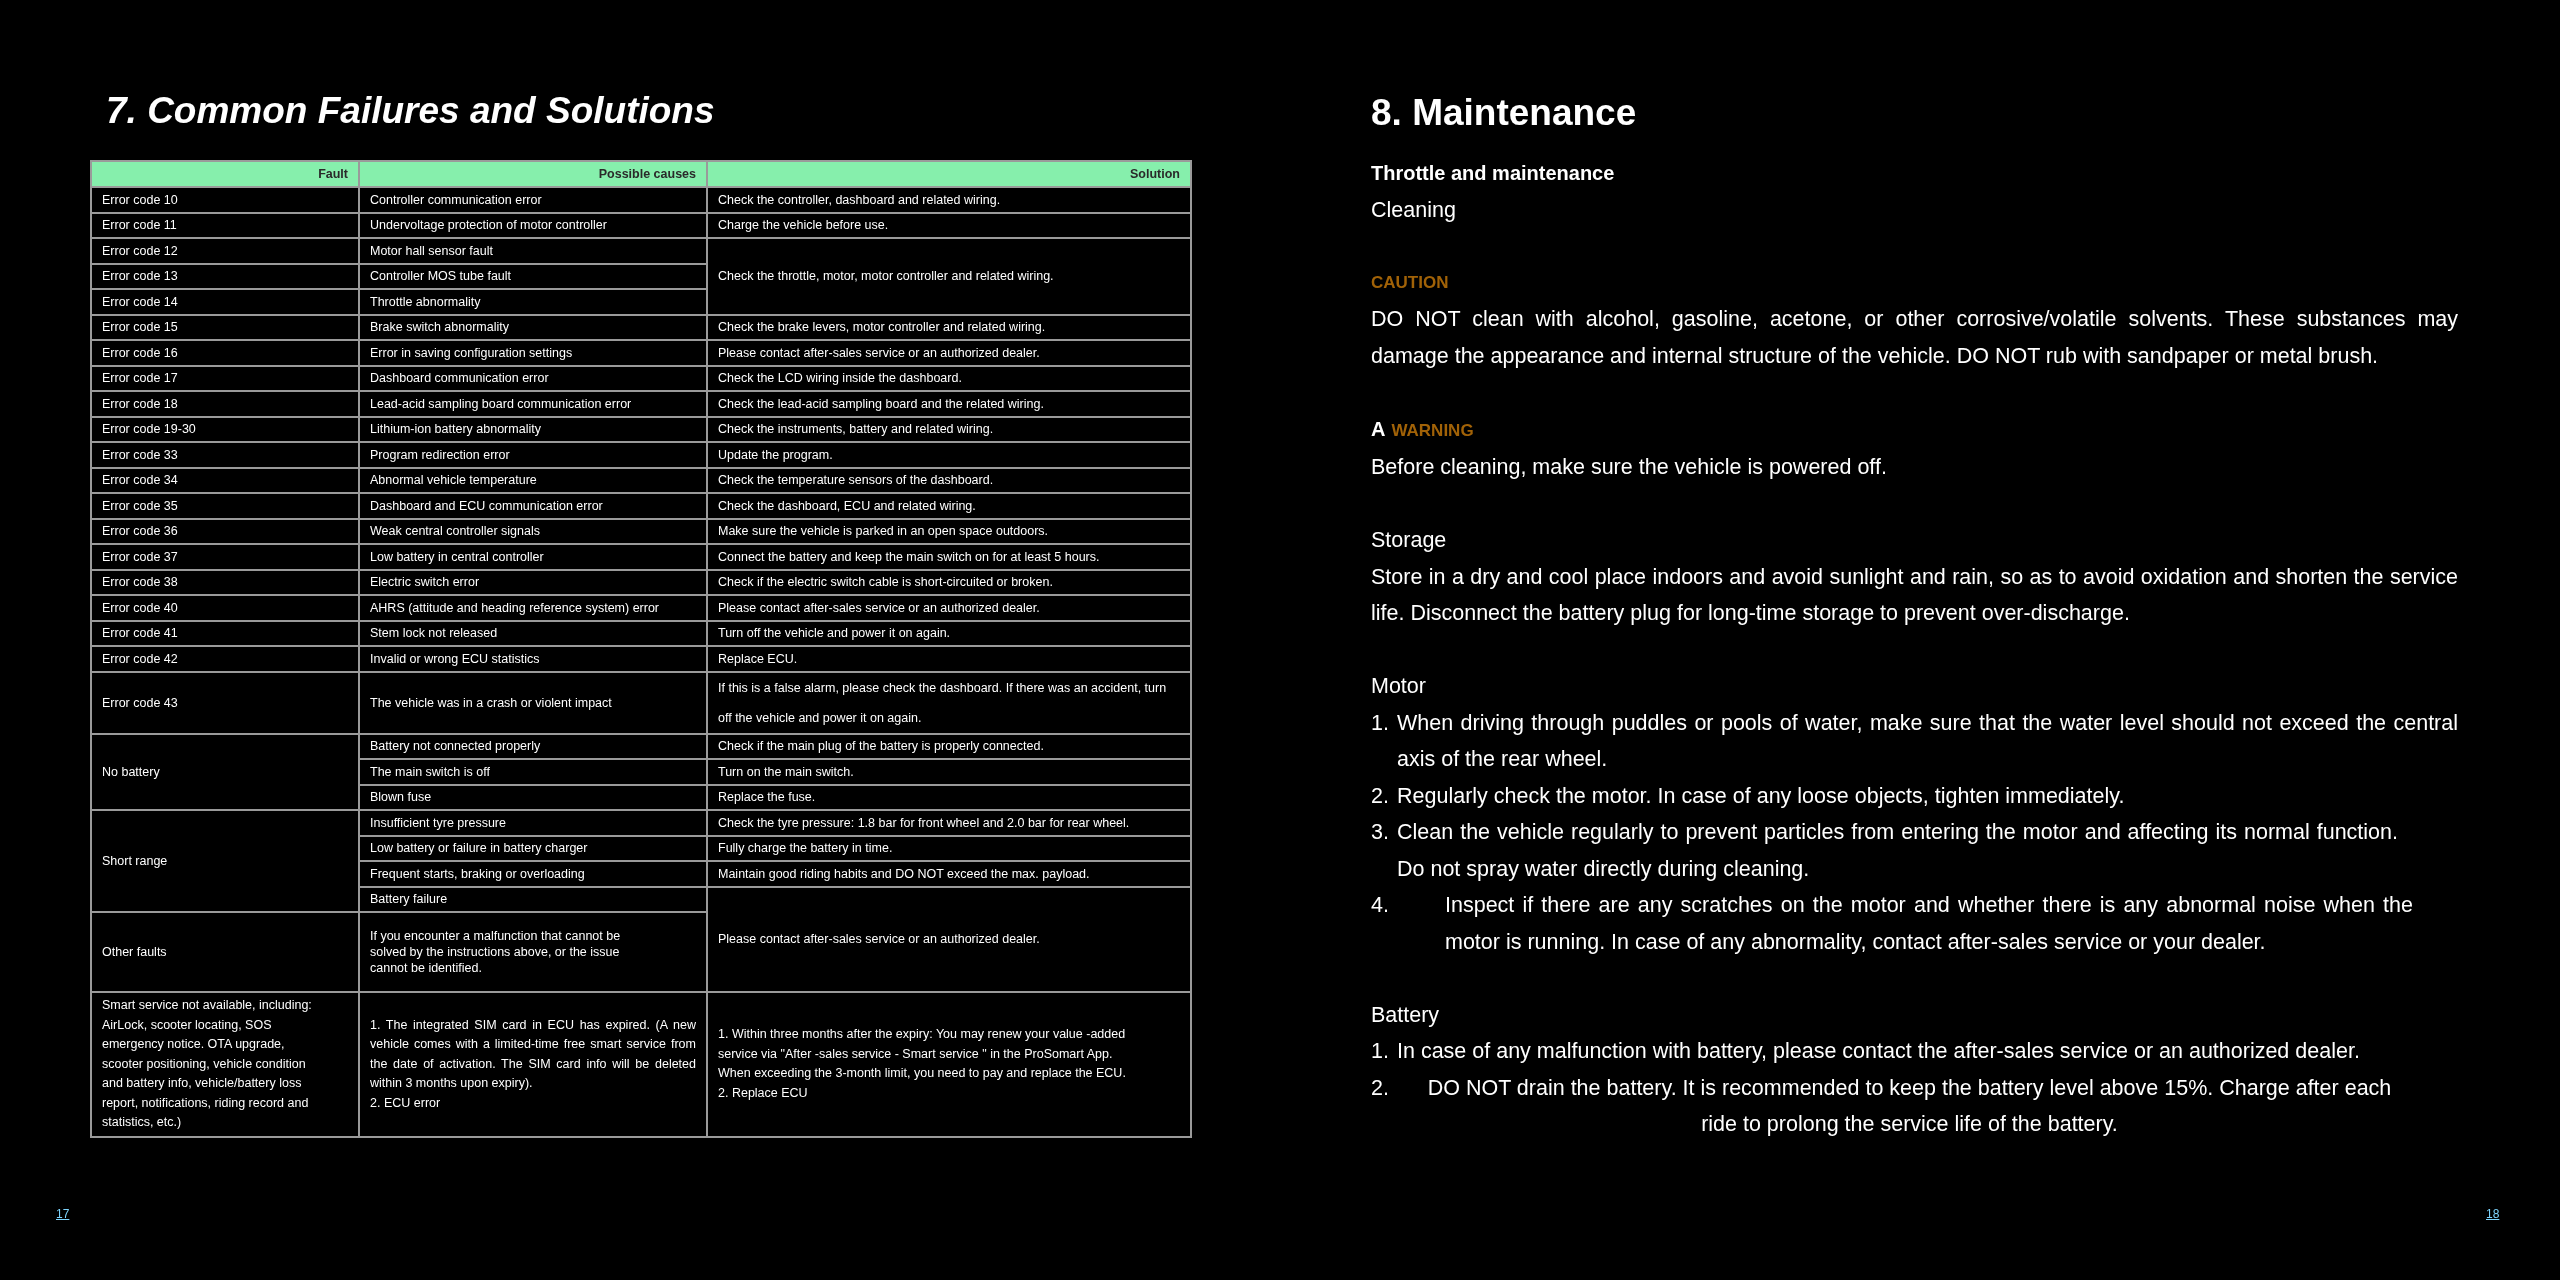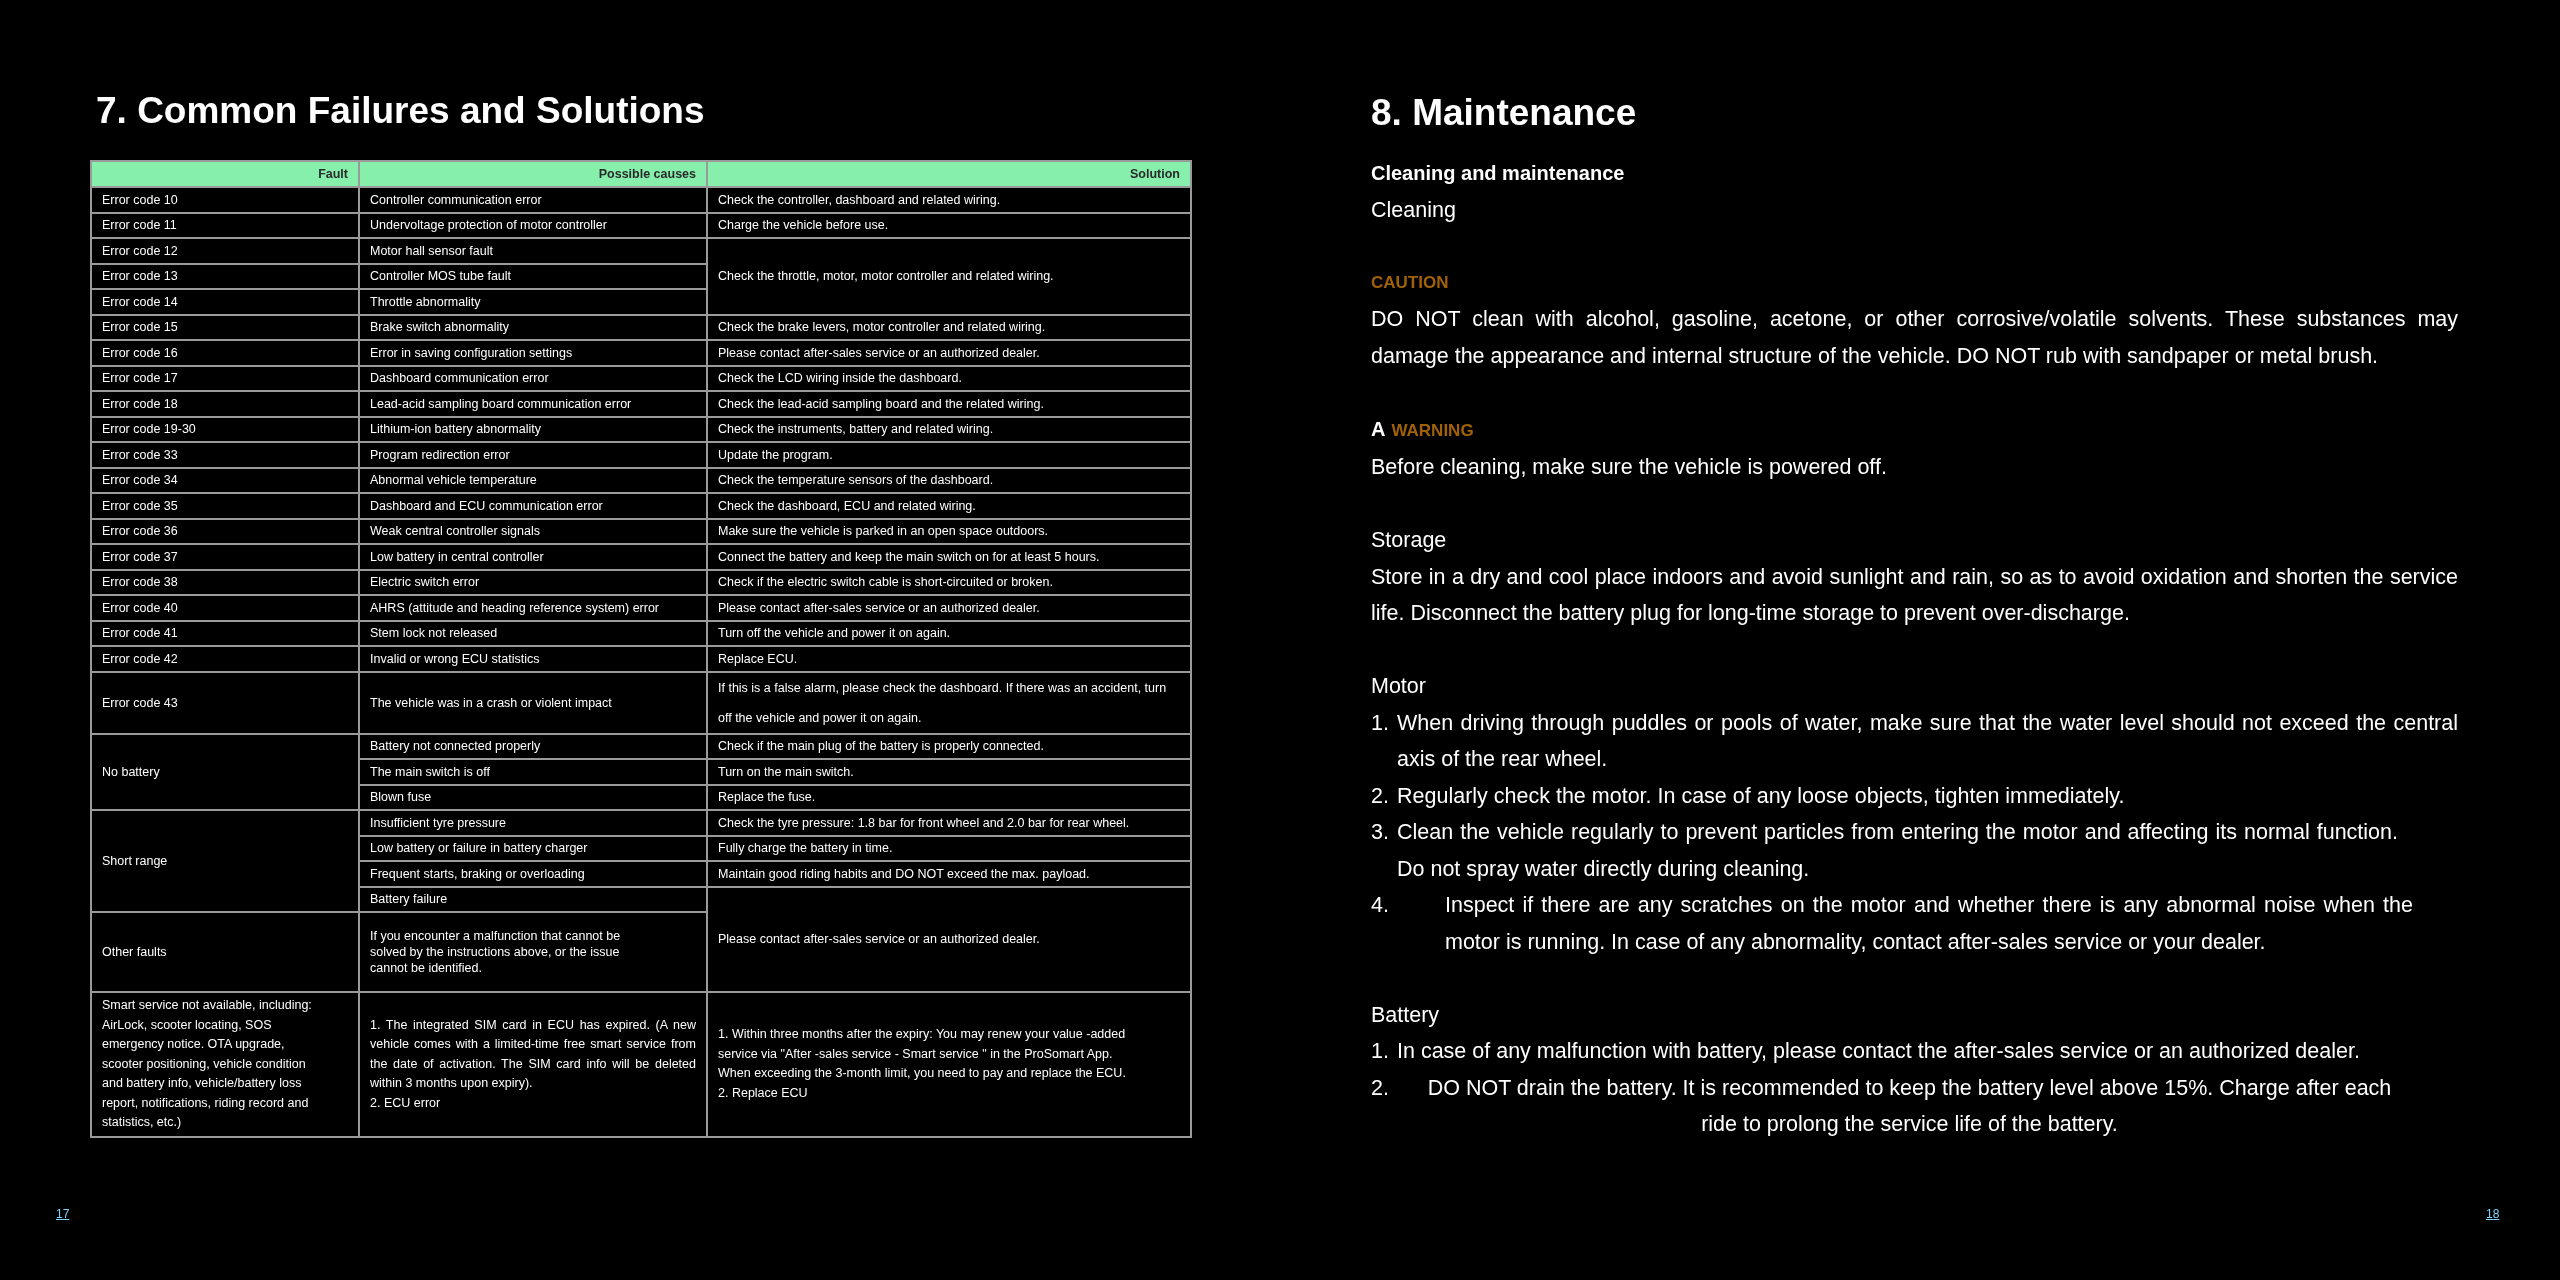--- a/index.html
+++ b/index.html
@@ -1,19 +1,19 @@
 <!DOCTYPE html>
 <html><head>
 <meta charset="utf-8">
 <style>
   html, body { margin:0; padding:0; }
   body { width:2560px; height:1280px; background:#000; color:#fff; position:relative; overflow:hidden;
          font-family:"Liberation Sans", sans-serif; }
   .page-title { position:absolute; font-weight:bold; font-size:37px; color:#fff; margin:0; }
-  #title-left { left:96px; top:90px; }
+  #title-left { left:106px; top:90px;font-style:italic; }
   #title-right { left:1371px; top:92px; }
   .page-num { position:absolute; font-size:12px; color:#7dd3fc;text-decoration:underline; }
   #pn-left { left:56px; top:1207px; }
   #pn-right { left:2486px; top:1207px; }
 
   
   .ftable { position:absolute; left:90px; top:160px; width:1100px; border-collapse:collapse;
             font-size:12.5px; color:#fff; table-layout:fixed; }
   .ftable th, .ftable td { border:2px solid #9a9a9a; padding:0 10px; vertical-align:middle; text-align:left; }
   .ftable th { background:#86efac; color:#2a2a2a; font-weight:bold; height:24px;text-align:right; }
@@ -202,21 +202,21 @@
       </td>
     </tr>
   </tbody>
 </table>
 
 <div class="page-num" id="pn-left">17</div>
 
 <h1 class="page-title" id="title-right">8. Maintenance</h1>
 
 <div class="rp" style="top:155px;">
-  <p class="bold-head">Cleaning and maintenance</p>
+  <p class="bold-head">Throttle and maintenance</p>
   <p>Cleaning</p>
   <div class="gap"></div>
   <p class="alert">CAUTION</p>
   <p class="just">DO NOT clean with alcohol, gasoline, acetone, or other corrosive/volatile solvents. These substances may damage the appearance and internal structure of the vehicle. DO NOT rub with sandpaper or metal brush.</p>
   <div class="gap"></div>
   <p><span class="alert-a">A</span> <span class="alert">WARNING</span></p>
   <p>Before cleaning, make sure the vehicle is powered off.</p>
   <div class="gap"></div>
   <p>Storage</p>
   <p class="just">Store in a dry and cool place indoors and avoid sunlight and rain, so as to avoid oxidation and shorten the service life. Disconnect the battery plug for long-time storage to prevent over-discharge.</p>

